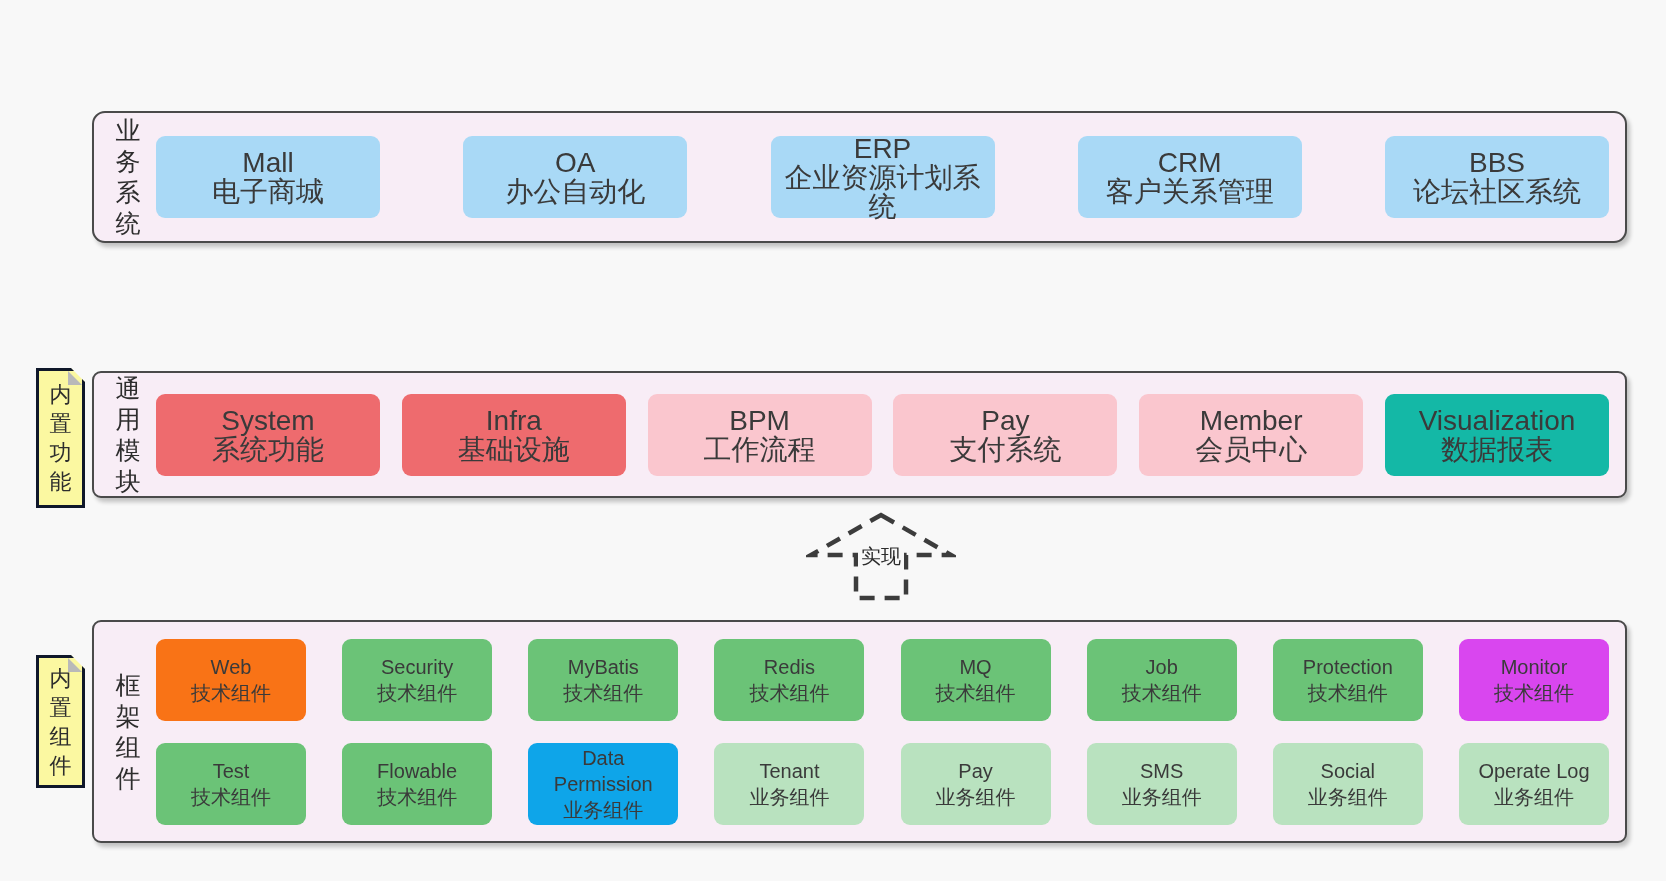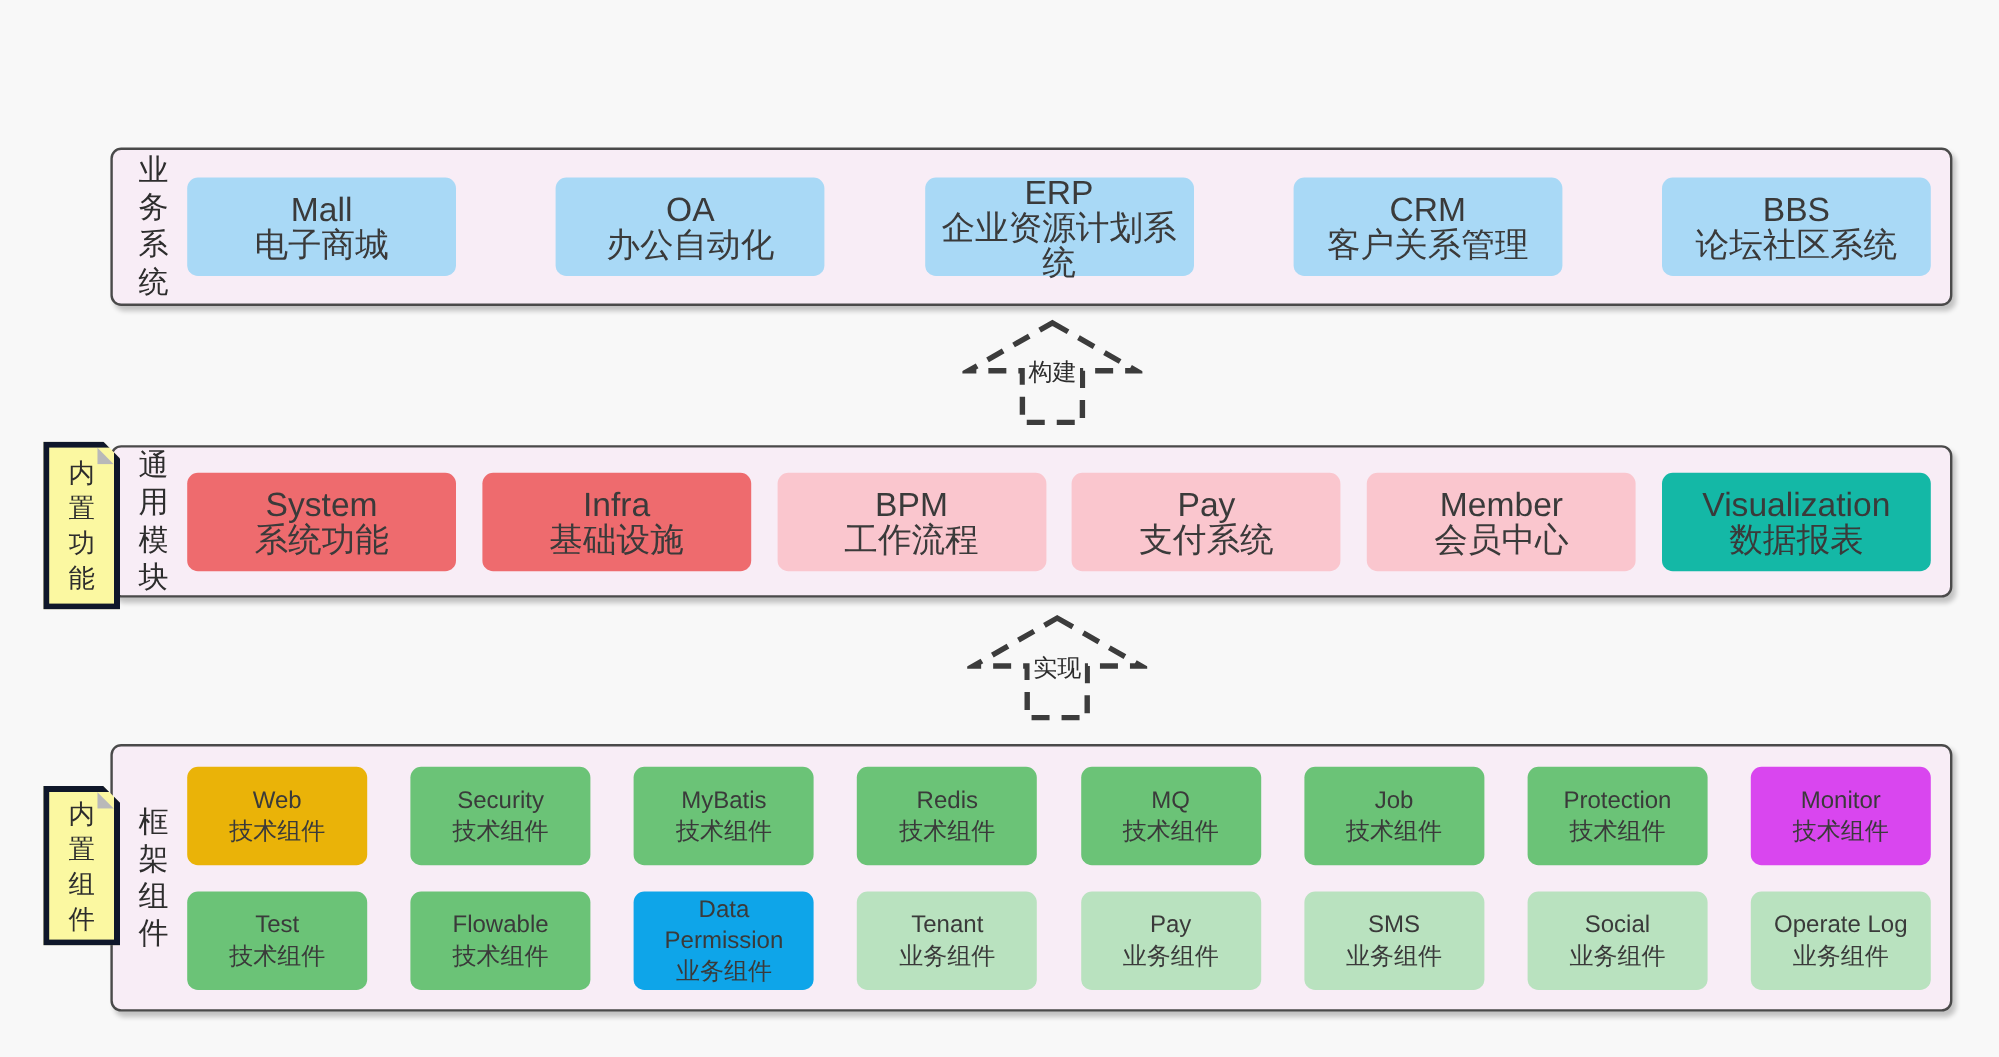--- a/index.html
+++ b/index.html
@@ -6,39 +6,39 @@
     --page-bg:#f8f8f8; --band-bg:#f8edf6; --band-border:#4a4a4a;
     --sticky-bg:#fbf8a1; --sticky-fold:#b9b9b9; --text:#3a3a3a; --arrow:#3c3c3c;
   }
   *{box-sizing:border-box;}
   body{margin:0;background:var(--page-bg);font-family:"Liberation Sans","DejaVu Sans",sans-serif;color:var(--text);}
   .canvas{position:relative;width:1666px;height:881px;background:var(--page-bg);overflow:hidden;}
 
   .band{position:absolute;left:92px;width:1535px;background:var(--band-bg);
         border:2px solid var(--band-border);border-radius:9px;
         box-shadow:3px 4px 4px rgba(0,0,0,0.22);display:flex;align-items:center;}
-  .band-top{top:123px;height:132px;}
+  .band-top{top:111px;height:132px;border-radius:13px;}
   .band-mid{top:371px;height:127px;}
   .band-bottom{top:620px;height:223px;}
 
   .band-label{margin-left:14px;width:40px;flex:0 0 40px;font-size:25px;line-height:31px;
               text-align:center;word-break:break-all;color:#2d2d2d;}
   .band-boxes{flex:1;display:flex;justify-content:space-between;align-items:center;
               padding:0 16px 0 8px;}
   .band-rows{flex:1;display:flex;flex-direction:column;justify-content:center;gap:22px;
              padding:0 16px 0 8px;}
   .band-rows .band-boxes{padding:0;flex:none;}
 
   .box{width:224px;height:82px;border-radius:9px;display:flex;flex-direction:column;
        justify-content:center;align-items:center;text-align:center;
        font-size:28px;line-height:29px;color:var(--text);padding:2px 6px;}
   .band-bottom .box{width:150px;font-size:20px;line-height:26px;}
 
-  .sticky{position:absolute;left:36px;width:64px;background:var(--sticky-bg);
-          border:5px solid #0f172a;box-shadow:1px 2px 3px rgba(0,0,0,0.15);z-index:3;
+  .sticky{position:absolute;left:36px;width:49px;background:var(--sticky-bg);
+          border:3px solid #0f172a;box-shadow:1px 2px 3px rgba(0,0,0,0.15);z-index:3;
           display:flex;align-items:center;justify-content:center;
           clip-path:polygon(0 0,calc(100% - 14px) 0,100% 14px,100% 100%,0 100%);}
   .sticky-mid{top:368px;height:140px;}
   .sticky-bottom{top:655px;height:133px;}
   .sticky .fold{position:absolute;top:0;right:0;width:14px;height:14px;
                 background:var(--sticky-fold);
                 clip-path:polygon(0 0,100% 100%,0 100%);}
   .sticky-text{width:26px;font-size:22px;line-height:29px;text-align:center;
                word-break:break-all;color:#2d2d2d;}
 
@@ -74,26 +74,20 @@
           <div>CRM</div>
           <div>客户关系管理</div>
         </div>
         <div class="box" style="background: rgb(169, 217, 246);">
           <div>BBS</div>
           <div>论坛社区系统</div>
         </div>
       </div>
   </section>
 
-  <div class="arrow arrow-build">
-    <svg viewBox="0 0 150 94">
-      <path d="M75 6 L145 46 L100 46 L100 89 L50 89 L50 46 L5 46 Z"></path>
-    </svg>
-    <span class="arrow-label">构建</span>
-  </div>
 
   <section class="band band-mid">
     <div class="band-label">通用模块</div>
     <div class="band-boxes" id="band1-boxes">
         <div class="box" style="background: rgb(238, 107, 110);">
           <div>System</div>
           <div>系统功能</div>
         </div>
         <div class="box" style="background: rgb(238, 107, 110);">
           <div>Infra</div>
@@ -127,21 +121,21 @@
     <svg viewBox="0 0 150 94">
       <path d="M75 6 L145 46 L100 46 L100 89 L50 89 L50 46 L5 46 Z"></path>
     </svg>
     <span class="arrow-label">实现</span>
   </div>
 
   <section class="band band-bottom">
     <div class="band-label">框架组件</div>
     <div class="band-rows">
       <div class="band-boxes" id="band2-row0">
-          <div class="box" style="background: #eab308;">
+          <div class="box" style="background: #f97316;">
             <div>Web</div>
             <div>技术组件</div>
           </div>
           <div class="box" style="background: rgb(107, 195, 119);">
             <div>Security</div>
             <div>技术组件</div>
           </div>
           <div class="box" style="background: rgb(107, 195, 119);">
             <div>MyBatis</div>
             <div>技术组件</div>

